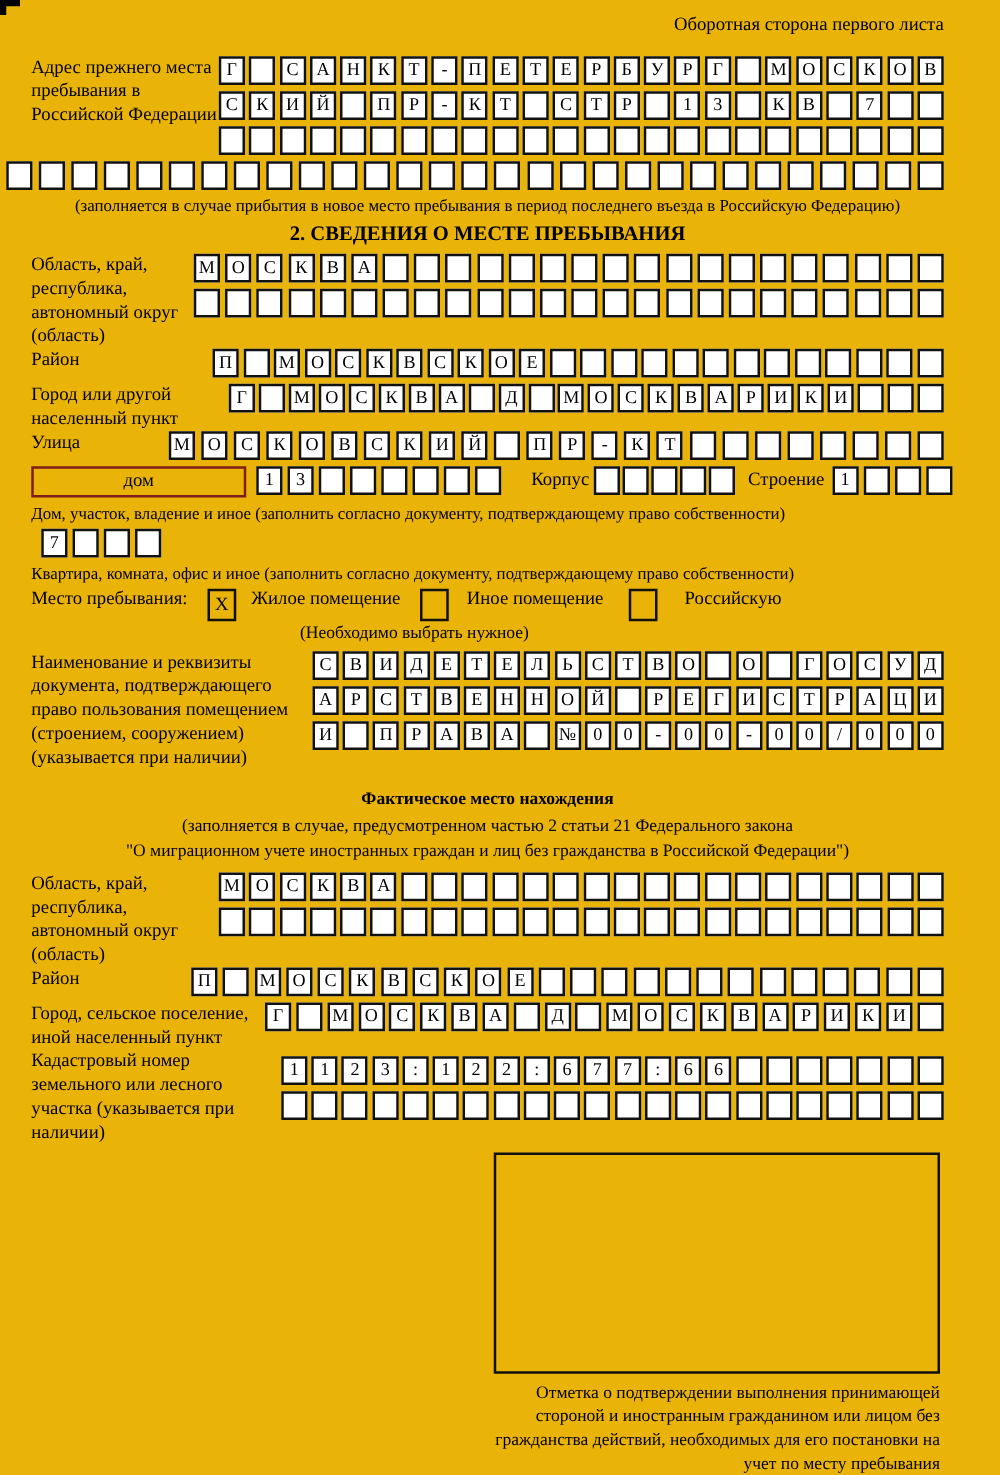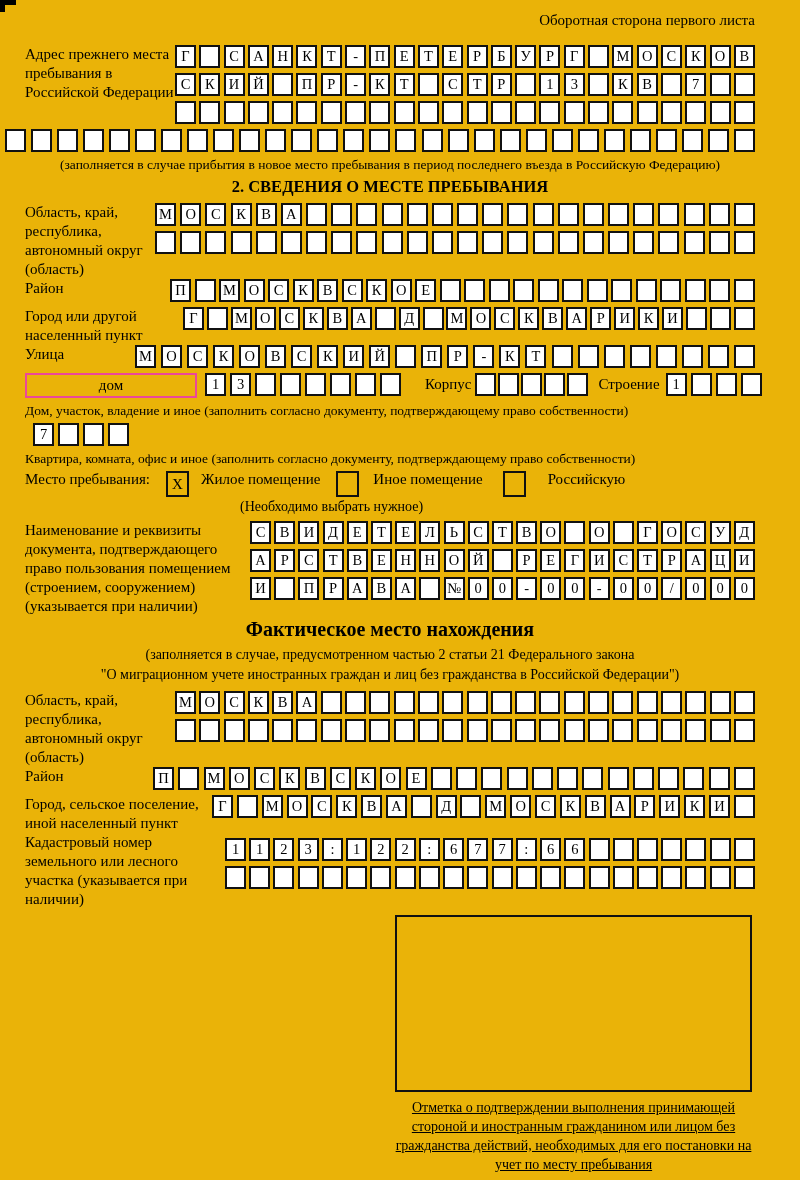--- a/index.html
+++ b/index.html
@@ -18,34 +18,34 @@
   .cell{width:21px;height:23px;box-sizing:border-box;border:2px solid #111;
         display:inline-flex;align-items:center;justify-content:center;
         font-size:14.5px;flex-shrink:0;background:#fff;}
   .cellgroup{display:flex;gap:4px;}
   .fullrow{margin-left:-20px;width:750px;}
   .caption{font-size:13.5px;margin:0 0 4px 0;}
   .caption.center{text-align:center;}
   .sec-title{text-align:center;font-weight:bold;font-size:16.5px;margin:4px 0 6px 0;}
 
   .house-row{display:flex;align-items:flex-start;margin-bottom:5px;}
-  .longbox{height:25px;box-sizing:border-box;border:2px solid #ec4899;display:flex;
+  .longbox{height:25px;box-sizing:border-box;border:2px solid #7f1d1d;display:flex;
            align-items:center;justify-content:center;font-size:15px;flex-shrink:0;}
   .inline-label{font-size:15px;line-height:23px;flex-shrink:0;}
 
   .stay-row{display:flex;align-items:flex-start;margin:2px 0 2px 0;font-size:15px;}
   .checkcell{width:23px;height:26px;box-sizing:border-box;border:2px solid #111;
              display:inline-flex;align-items:center;justify-content:center;
              font-size:15px;flex-shrink:0;}
   .stay-note{font-size:14px;margin:0 0 6px 215px;}
 
   .stamp-box{margin-left:370px;width:357px;height:177px;border:2px solid #111;
              box-sizing:border-box;margin-top:6px;}
-  .stamp-caption{margin-left:370px;width:357px;text-align:center;
-                 font-size:14px;line-height:19px;margin-top:6px;text-decoration:underline;}
+  .stamp-caption{margin-left:370px;width:357px;text-align:right;
+                 font-size:14px;line-height:19px;margin-top:6px;}
 </style>
 </head>
 <body>
 
 <div class="page">
   <div class="corner-mark"></div>
   <div class="inner">
 
     <div class="back-note">Оборотная сторона первого листа</div>
 
@@ -440,21 +440,21 @@
             <span class="cell">0</span>
             <span class="cell">0</span>
             <span class="cell">/</span>
             <span class="cell">0</span>
             <span class="cell">0</span>
             <span class="cell">0</span>
           </div>
       </div>
     </div>
 
-    <div class="sec-title" style="font-size:20px;margin-top:2px">Фактическое место нахождения</div>
+    <div class="sec-title" style="font-size:14px;margin-top:16px">Фактическое место нахождения</div>
     <div class="caption center" style="font-size:14px">(заполняется в случае, предусмотренном частью 2 статьи 21 Федерального закона</div>
     <div class="caption center" style="font-size:14px;margin-bottom:8px">"О миграционном учете иностранных граждан и лиц без гражданства в Российской Федерации")</div>
 
     <div class="field">
       <div class="flabel" style="width:150px">Область, край, республика, автономный округ (область)</div>
       <div class="rows">
         <div class="cellrow">
             <span class="cell">М</span>
             <span class="cell">О</span>
             <span class="cell">С</span>

